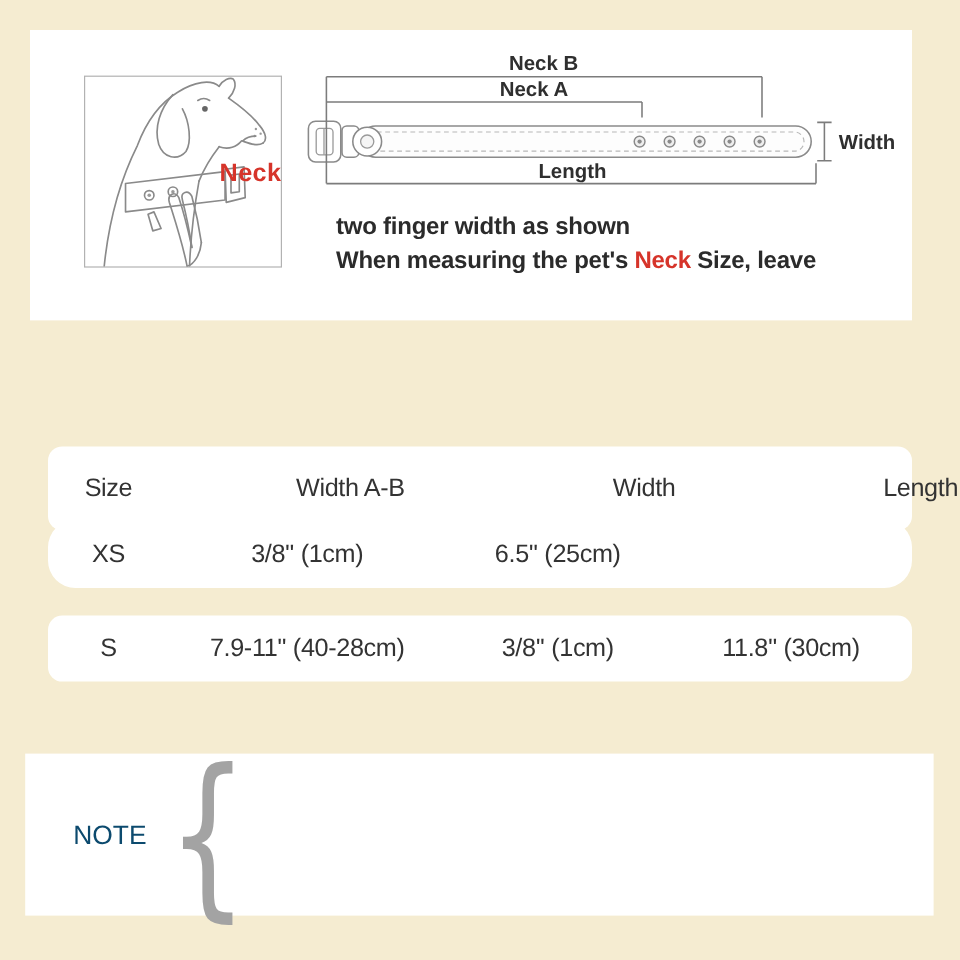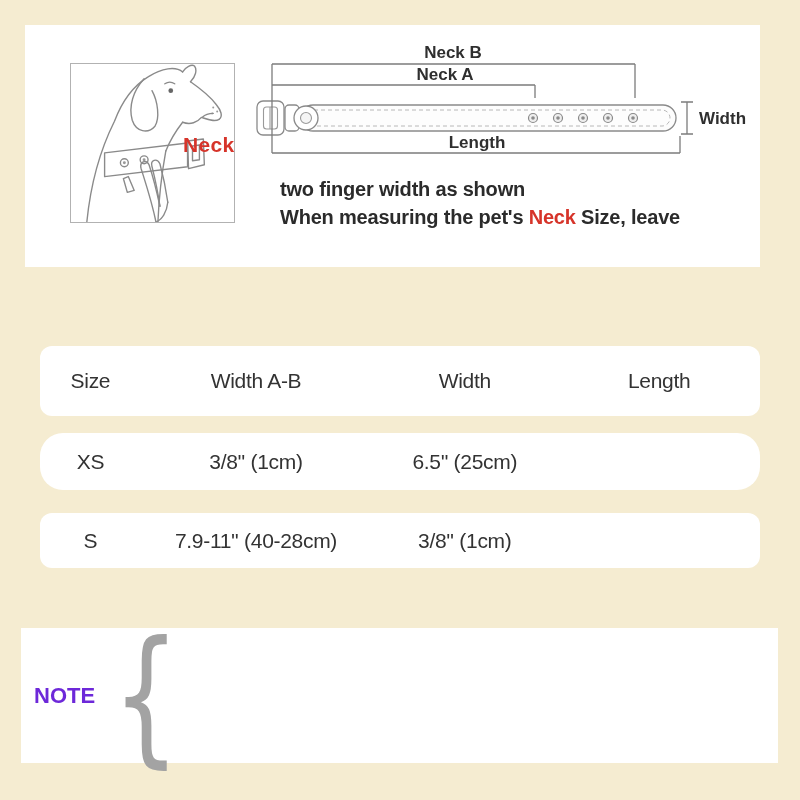--- a/index.html
+++ b/index.html
@@ -25,29 +25,29 @@
     position:absolute;left:255px;top:150px;width:460px;
     font-size:20px;font-weight:700;line-height:28px;color:#2b2b2b;letter-spacing:-0.2px;
   }
   .red{color:#d6342a;}
   
   .table-row{
     left:40px;width:720px;border-radius:12px;
     display:grid;grid-template-columns:14% 32% 26% 28%;align-items:center;
     text-align:center;font-size:21px;letter-spacing:-0.3px;color:#333333;
   }
-  .header-row{top:346px;height:70px;}
+  .header-row{top:372px;height:70px;gap:36px;}
   .data-row-1{top:433px;height:57px;border-radius:23px;}
   .data-row-2{top:513px;height:55px;}
   
   .note-panel{
     left:21px;top:628px;width:757px;height:135px;
     display:flex;align-items:center;
   }
-  .note-label{margin-left:13px;font-size:22px;color:#6d28d9;font-weight:700;flex:none;}
+  .note-label{margin-left:40px;font-size:22px;color:#0c4a6e;font-weight:400;flex:none;}
   .note-brace{
     flex:none;margin-left:4px;margin-right:8px;
     font-family:"DejaVu Sans",sans-serif;font-size:148px;line-height:110px;
     color:#a3a3a3;transform:scaleX(0.72);transform-origin:center;
     user-select:none;
   }
   .note-lines{flex:1;}
   .note-line{font-size:20px;font-weight:500;line-height:40px;color:#2f2f2f;letter-spacing:-0.3px;}
   
   .lineart{stroke:#8a8a8a;fill:none;stroke-width:1.4;stroke-linecap:round;stroke-linejoin:round;}
@@ -154,20 +154,21 @@
   <div class="panel table-row data-row-1">
     <div>XS</div>
     <div>3/8'' (1cm)</div>
     <div>6.5'' (25cm)</div>
   </div>
 
   <div class="panel table-row data-row-2">
     <div>S</div>
     <div>7.9-11'' (40-28cm)</div>
     <div>3/8'' (1cm)</div>
+    <div>11.8'' (30cm)</div>
   </div>
 
   <div class="panel note-panel">
     <div class="note-label">NOTE</div>
     <div class="note-brace">{</div>
   </div>
 
 </div>
 
 </body></html>

